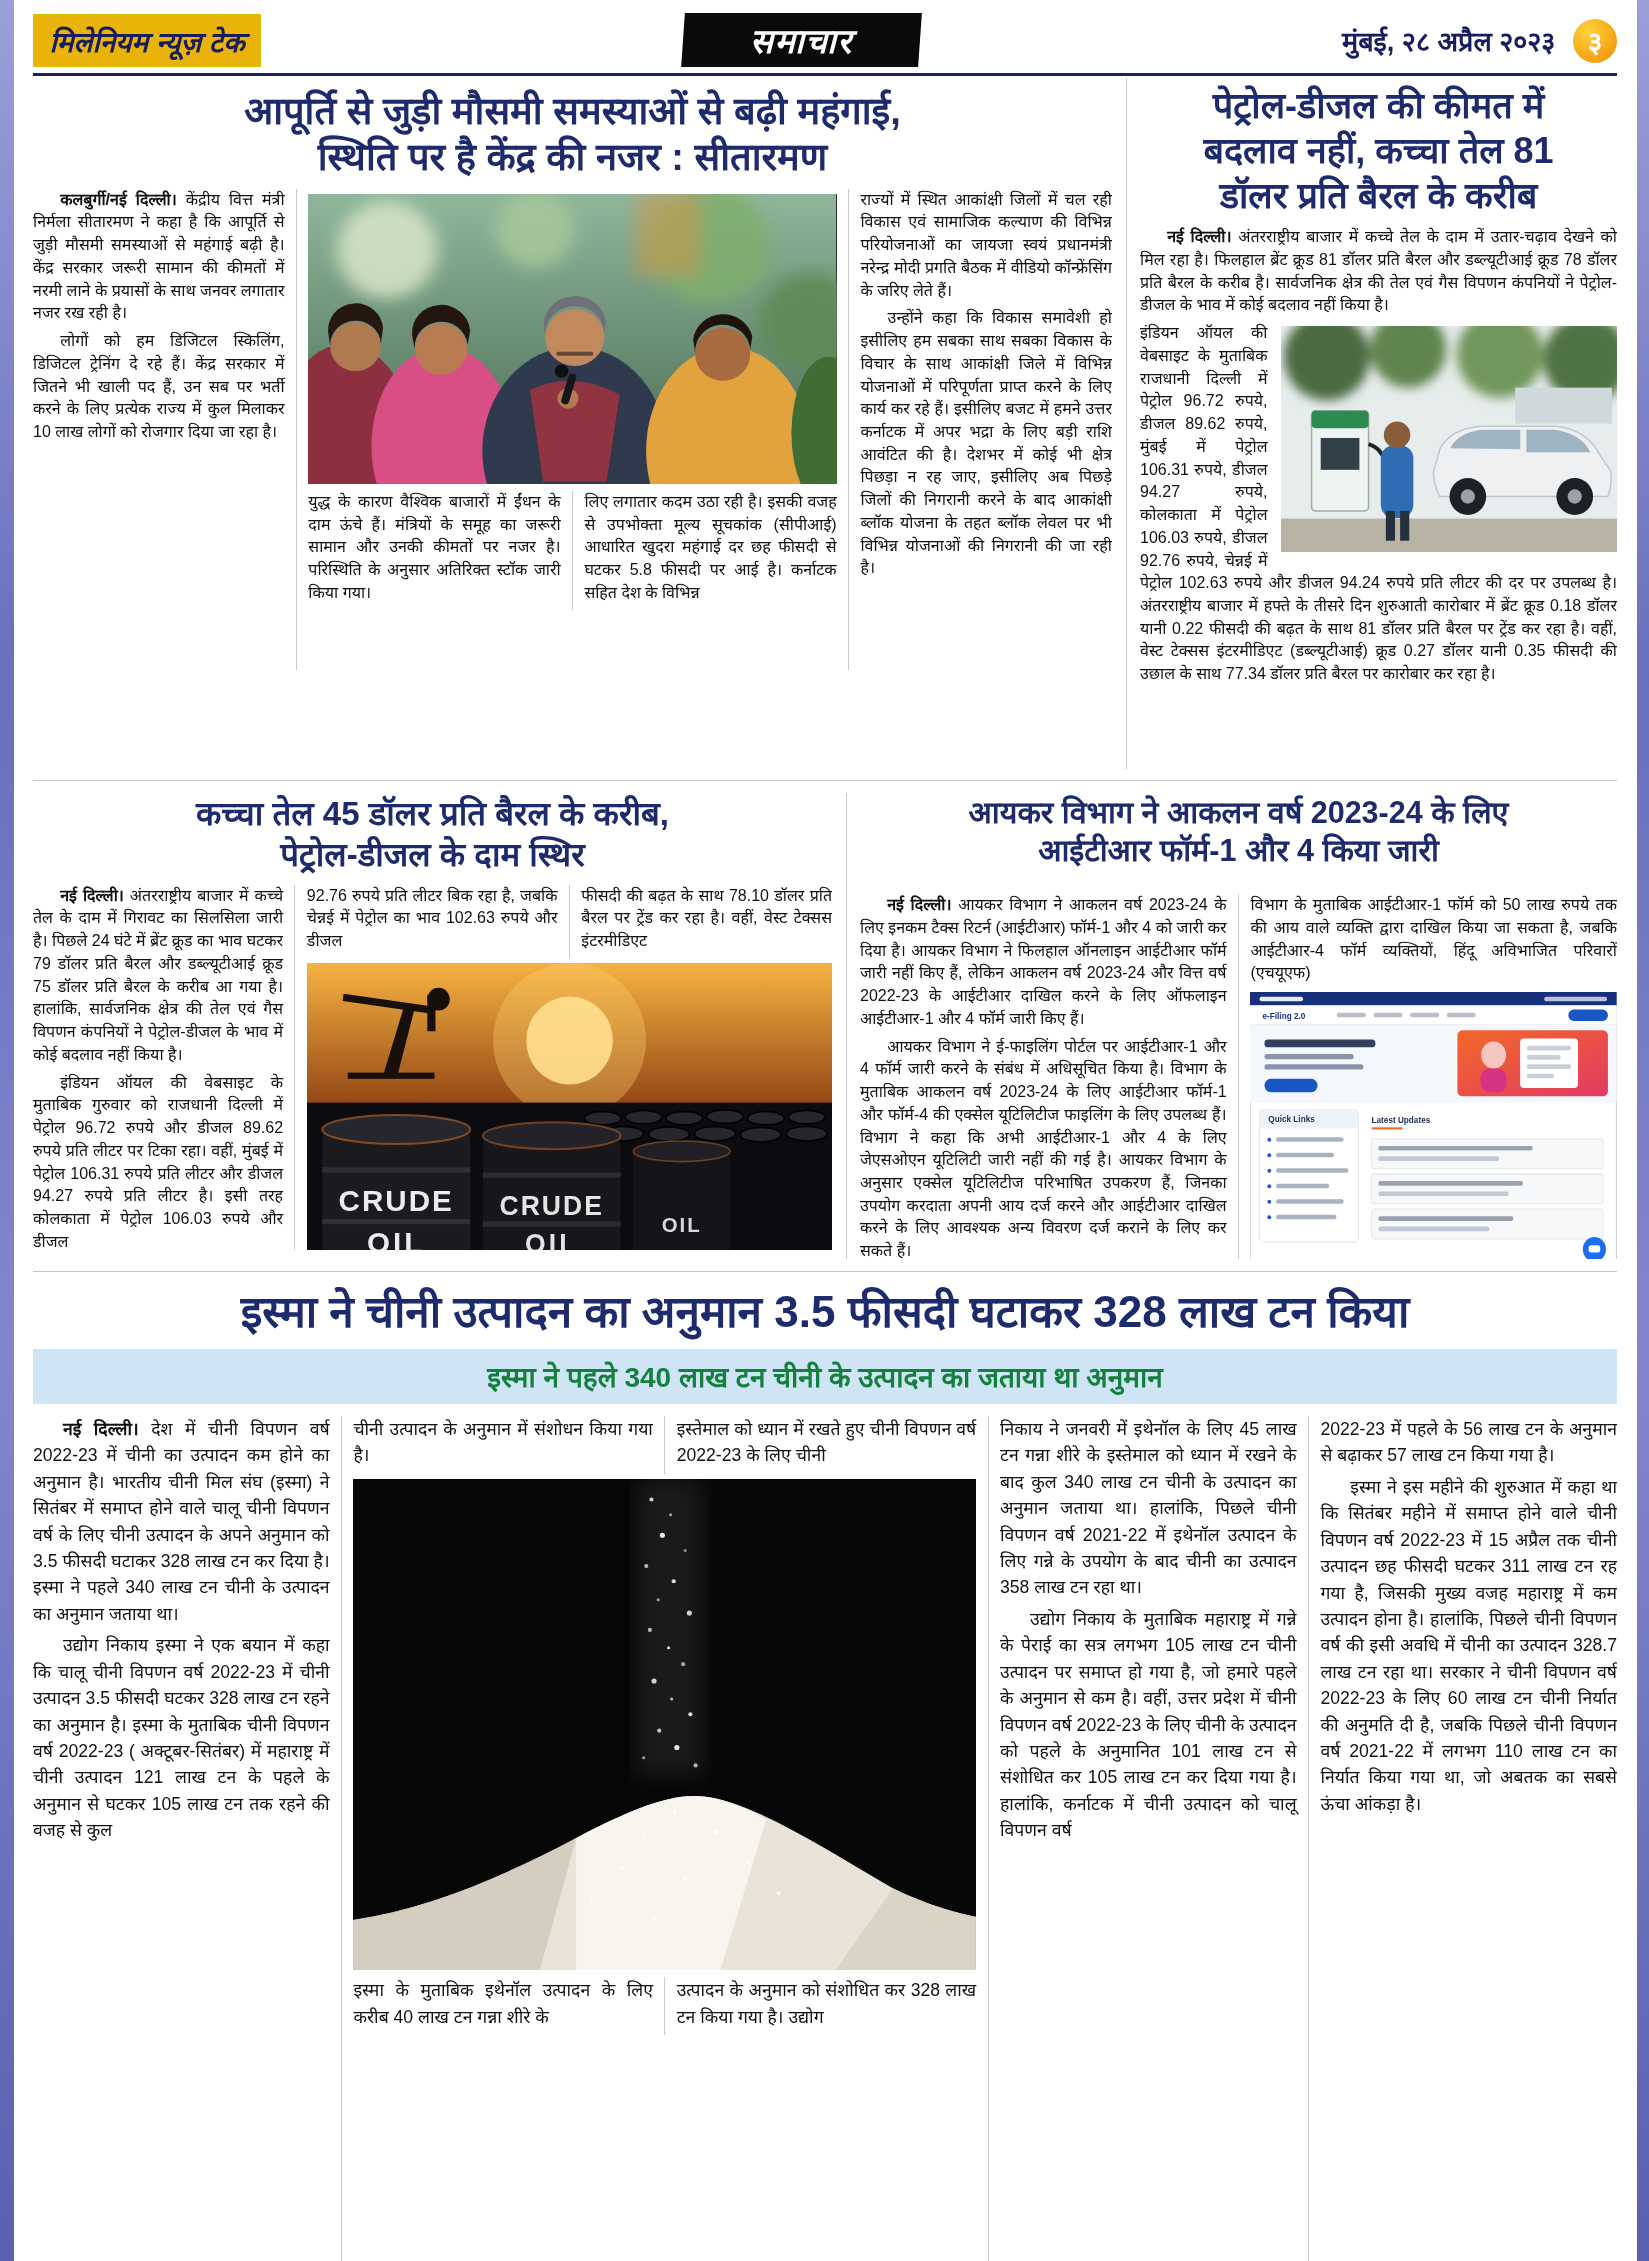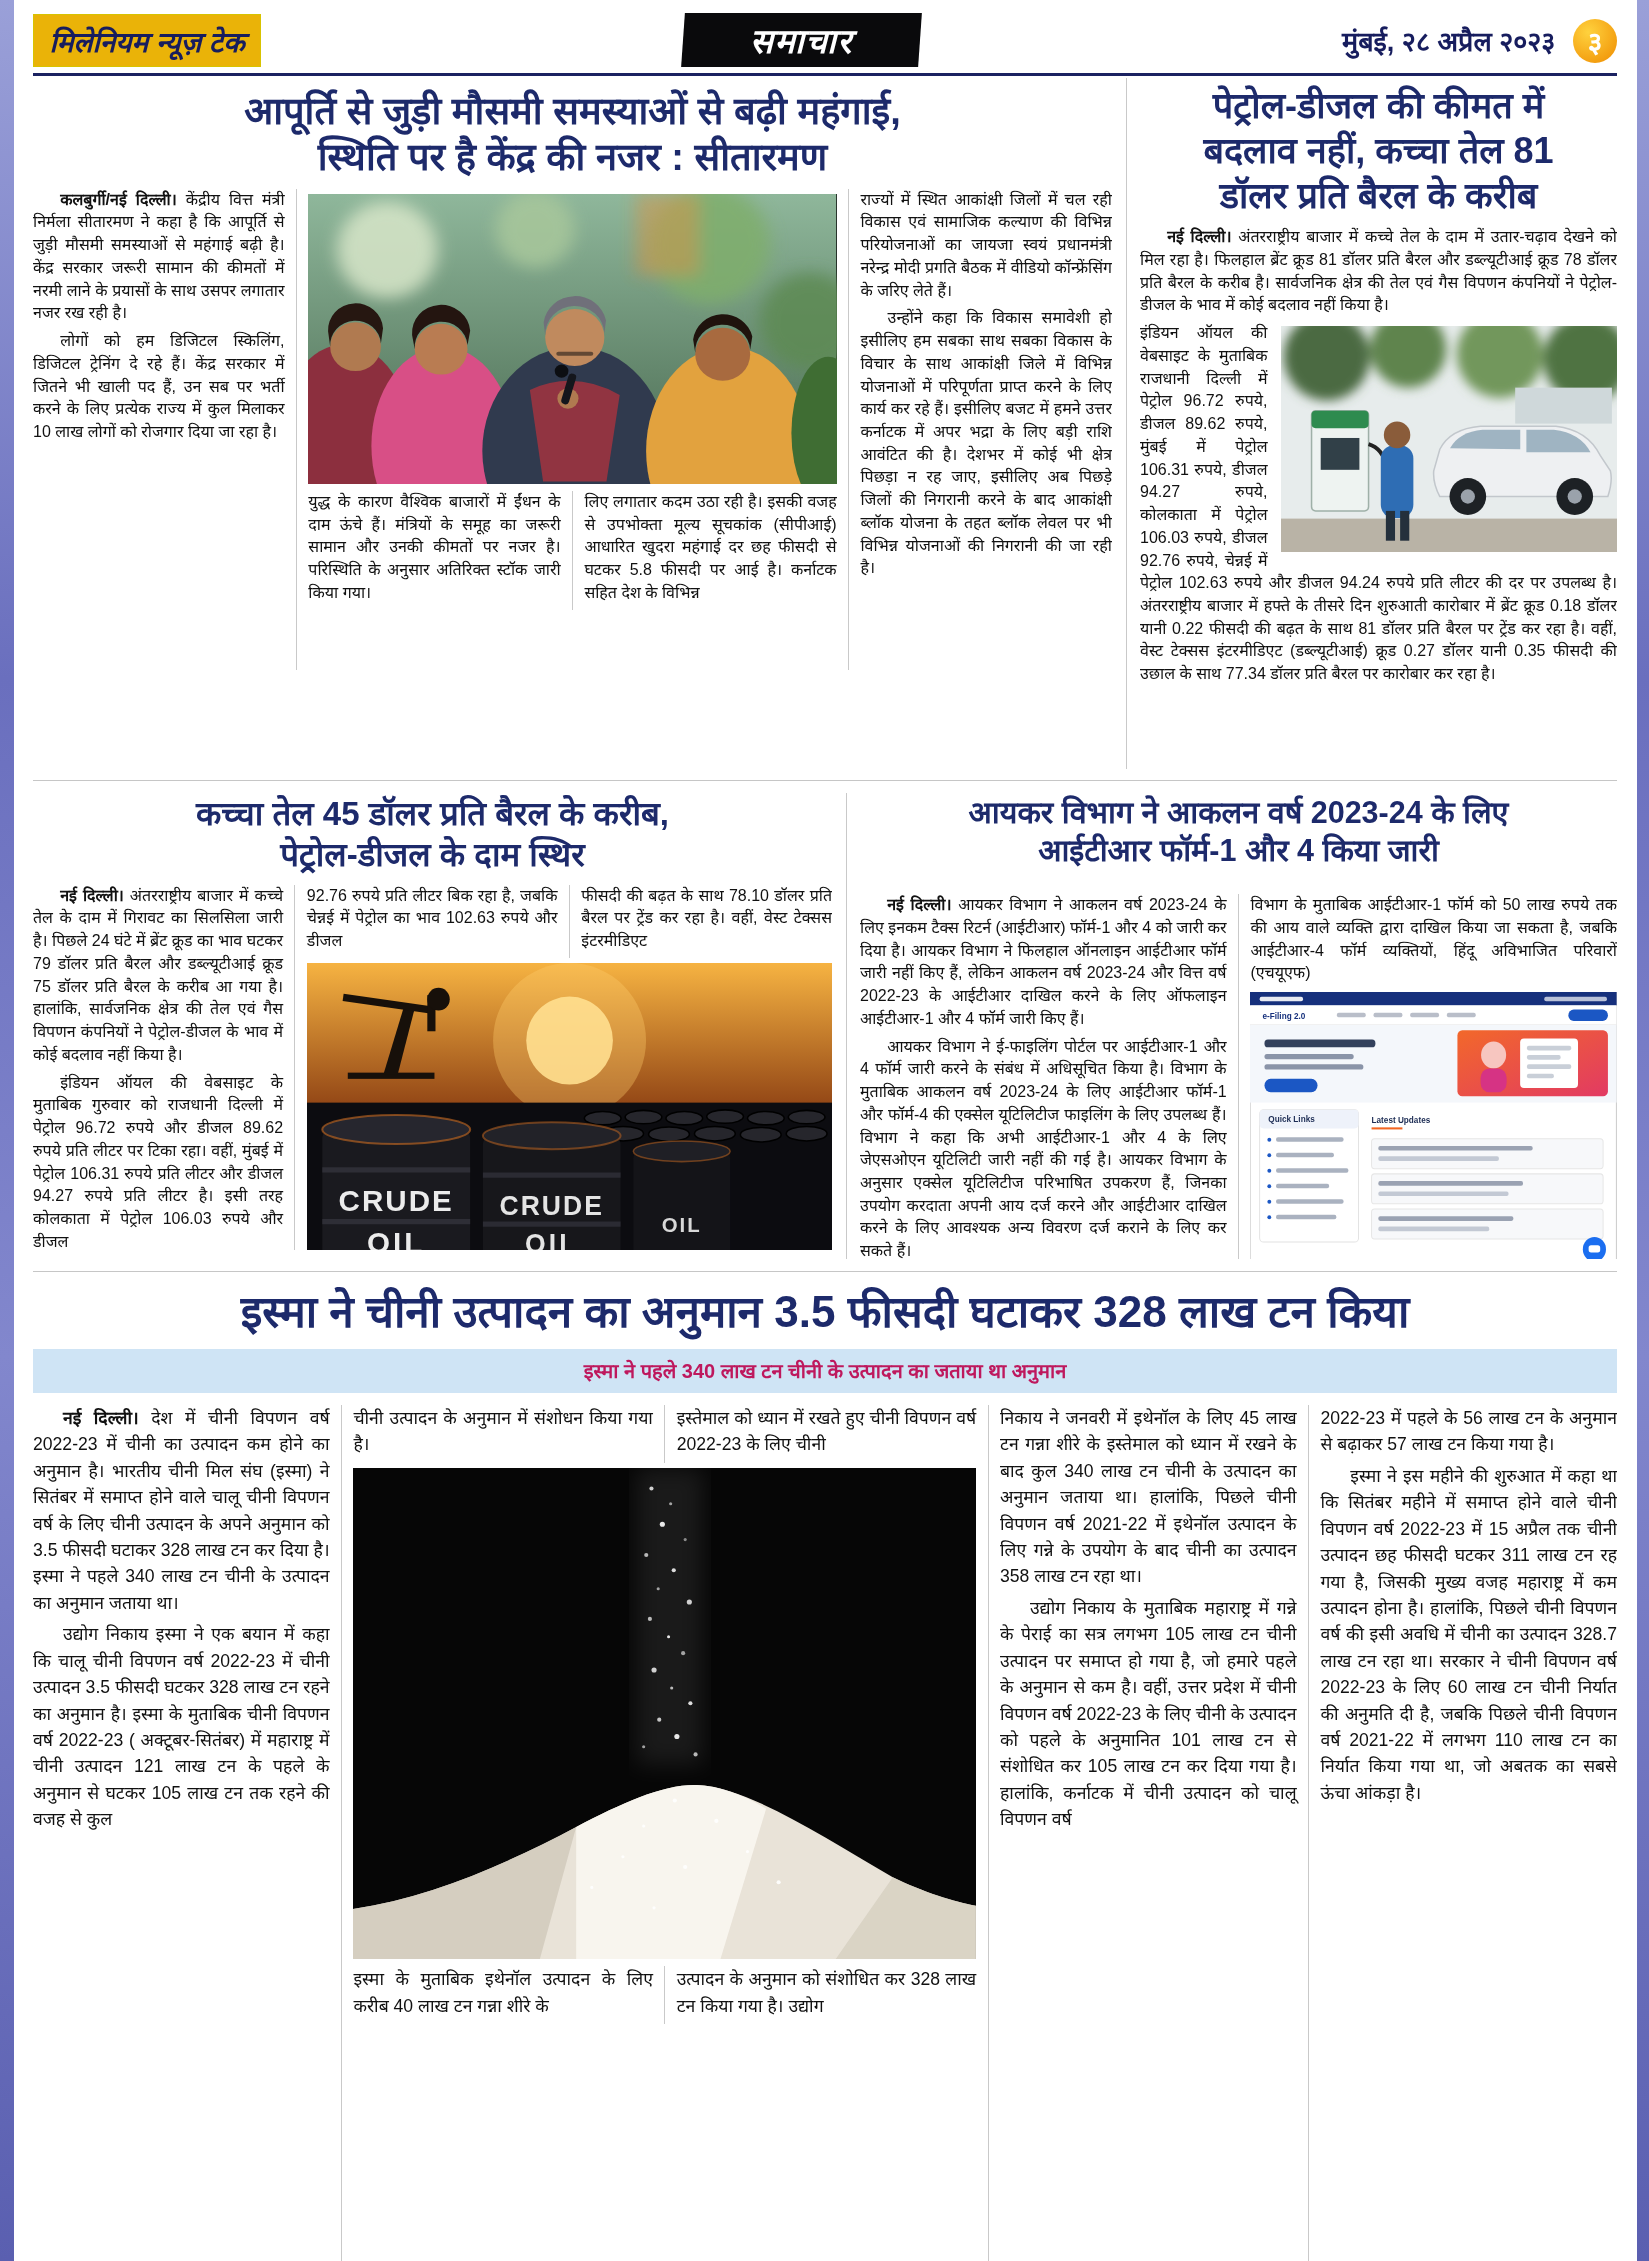--- a/index.html
+++ b/index.html
@@ -25,21 +25,21 @@
                color:#fff;font-size:28px;font-weight:bold;display:flex;
                align-items:center;justify-content:center;}
 
   
   .headline{color:#1d2a6b;font-weight:bold;text-align:center;white-space:pre-line;}
   .h-a{font-size:38px;line-height:1.2;margin:11.4px 0 8.3px;}
   .h-b{font-size:36px;line-height:1.25;margin:5.2px 0 8.3px;}
   .h-c{font-size:33px;line-height:1.25;margin:0 0 9.3px;}
   .h-d{font-size:30.5px;line-height:1.25;margin:0 0 25px;}
   .h-e{font-size:44px;line-height:1.15;margin:15.5px 0 11.4px;}
-  .subhead{background:#cfe4f5;color:#be185d;font-weight:bold;font-size:20px;
+  .subhead{background:#cfe4f5;color:#15803d;font-weight:bold;font-size:28px;
            text-align:center;padding:8.3px 0;margin:0 0 12.4px;}
 
   .btxt{font-size:16px;line-height:1.42;text-align:justify;}
   .big .btxt{font-size:17.6px;line-height:1.5;}
   p.btxt{margin:0 0 5.2px;text-indent:1.7em;}
   p.btxt.cont{text-indent:0;}
   b.dl{font-weight:bold;}
 
   
   .cols{display:flex;overflow:hidden;}
@@ -91,21 +91,21 @@
       </div>
     </div>
 
     <div class="top-section">
 
       <div class="art-a">
         <div class="headline h-a">आपूर्ति से जुड़ी मौसमी समस्याओं से बढ़ी महंगाई,
 स्थिति पर है केंद्र की नजर : सीतारमण</div>
         <div class="cols">
           <div class="col">
-            <p class="btxt"><b class="dl">कलबुर्गी/नई दिल्ली।</b> <span>केंद्रीय वित्त मंत्री निर्मला सीतारमण ने कहा है कि आपूर्ति से जुड़ी मौसमी समस्याओं से महंगाई बढ़ी है। केंद्र सरकार जरूरी सामान की कीमतों में नरमी लाने के प्रयासों के साथ उसपर लगातार नजर रख रही है।</span></p>
+            <p class="btxt"><b class="dl">कलबुर्गी/नई दिल्ली।</b> <span>केंद्रीय वित्त मंत्री निर्मला सीतारमण ने कहा है कि आपूर्ति से जुड़ी मौसमी समस्याओं से महंगाई बढ़ी है। केंद्र सरकार जरूरी सामान की कीमतों में नरमी लाने के प्रयासों के साथ जनवर लगातार नजर रख रही है।</span></p>
             <p class="btxt">लोगों को हम डिजिटल स्किलिंग, डिजिटल ट्रेनिंग दे रहे हैं। केंद्र सरकार में जितने भी खाली पद हैं, उन सब पर भर्ती करने के लिए प्रत्येक राज्य में कुल मिलाकर 10 लाख लोगों को रोजगार दिया जा रहा है।</p>
           </div>
 
           <div class="col span2">
 
             <svg class="photo photo-a" viewBox="0 0 1000 570" preserveAspectRatio="none">
               <defs>
                 <linearGradient id="ppBg" x1="0" y1="0" x2="0" y2="1">
                   <stop offset="0" stop-color="#8fb79b"></stop>
                     <stop offset="1" stop-color="#48684f"></stop>

